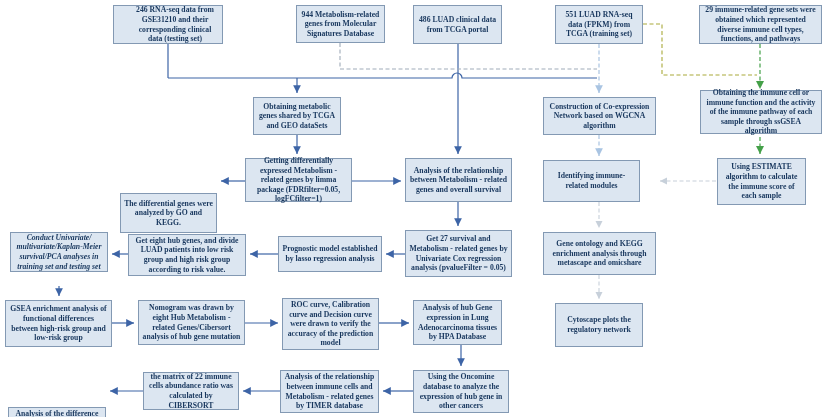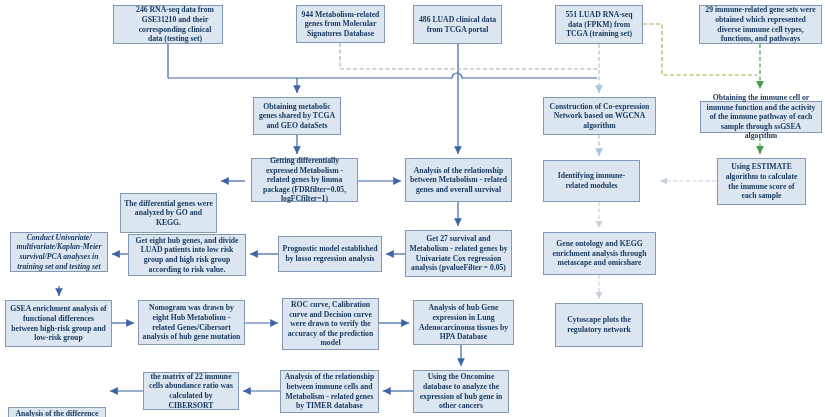--- a/index.html
+++ b/index.html
@@ -97,38 +97,38 @@
   </svg>
 
   <div class="node" style="left:113px; top:5px; width:110px; height:39px;padding-left:17px;">246 RNA-seq data from GSE31210 and their corresponding clinical data (testing set)</div>
   <div class="node" style="left:296px; top:5px; width:89px; height:38px;">944 Metabolism-related genes from Molecular Signatures Database</div>
   <div class="node" style="left:413px; top:5px; width:89px; height:39px;">486 LUAD clinical data from TCGA portal</div>
   <div class="node" style="left:555px; top:5px; width:88px; height:39px;">551 LUAD RNA-seq data (FPKM) from TCGA (training set)</div>
   <div class="node" style="left:699px; top:5px; width:123px; height:39px;">29 immune-related gene sets were obtained which represented diverse immune cell types, functions, and pathways</div>
 
   <div class="node" style="left:253px; top:97px; width:88px; height:38px;">Obtaining metabolic genes shared by TCGA and GEO dataSets</div>
   <div class="node" style="left:543px; top:97px; width:113px; height:38px;">Construction of Co-expression Network based on WGCNA algorithm</div>
-  <div class="node" style="left:700px; top:101px; width:122px; height:32px;">Obtaining the immune cell or immune function and the activity of the immune pathway of each sample through ssGSEA algorithm</div>
+  <div class="node" style="left:700px; top:90px; width:122px; height:44px;">Obtaining the immune cell or immune function and the activity of the immune pathway of each sample through ssGSEA algorithm</div>
 
   <div class="node" style="left:120px; top:162px; width:97px; height:40px;margin-top:31px;">The differential genes were analyzed by GO and KEGG.</div>
-  <div class="node" style="left:245px; top:158px; width:107px; height:44px;margin-left:6px;">Getting differentially expressed Metabolism - related genes by limma package (FDRfilter=0.05, logFCfilter=1)</div>
+  <div class="node" style="left:245px; top:158px; width:107px; height:44px;">Getting differentially expressed Metabolism - related genes by limma package (FDRfilter=0.05, logFCfilter=1)</div>
   <div class="node" style="left:405px; top:158px; width:107px; height:44px;">Analysis of the relationship between Metabolism - related genes and overall survival</div>
   <div class="node" style="left:543px; top:160px; width:97px; height:42px;">Identifying immune-related modules</div>
   <div class="node" style="left:717px; top:158px; width:89px; height:47px;">Using ESTIMATE algorithm to calculate the immune score of each sample</div>
 
   <div class="node" style="left:10px; top:232px; width:98px; height:40px;font-style:italic;">Conduct Univariate/ multivariate/Kaplan-Meier survival/PCA analyses in training set and testing set</div>
   <div class="node" style="left:128px; top:234px; width:118px; height:42px;">Get eight hub genes, and divide LUAD patients into low risk group and high risk group according to risk value.</div>
   <div class="node" style="left:278px; top:236px; width:104px; height:36px;">Prognostic model established by lasso regression analysis</div>
   <div class="node" style="left:405px; top:230px; width:107px; height:47px;">Get 27 survival and Metabolism - related genes by Univariate Cox regression analysis (pvalueFilter = 0.05)</div>
   <div class="node" style="left:543px; top:232px; width:113px; height:43px;">Gene ontology and KEGG enrichment analysis through metascape and omicshare</div>
 
   <div class="node" style="left:5px; top:300px; width:107px; height:47px;">GSEA enrichment analysis of functional differences between high-risk group and low-risk group</div>
   <div class="node" style="left:138px; top:300px; width:107px; height:45px;">Nomogram was drawn by eight Hub Metabolism - related Genes/Cibersort analysis of hub gene mutation</div>
   <div class="node" style="left:282px; top:298px; width:97px; height:52px;">ROC curve, Calibration curve and Decision curve were drawn to verify the accuracy of the prediction model</div>
-  <div class="node" style="left:413px; top:300px; width:101px; height:45px;">Analysis of hub Gene expression in Lung Adenocarcinoma tissues by HPA Database</div>
+  <div class="node" style="left:413px; top:300px; width:89px; height:45px;">Analysis of hub Gene expression in Lung Adenocarcinoma tissues by HPA Database</div>
   <div class="node" style="left:555px; top:303px; width:88px; height:44px;">Cytoscape plots the regulatory network</div>
 
   <div class="node" style="left:8px; top:370px; width:98px; height:43px;margin-top:37px;">Analysis of the difference of immune cell infiltration between high and low risk groups</div>
   <div class="node" style="left:143px; top:372px; width:96px; height:38px;">the matrix of 22 immune cells abundance ratio was calculated by CIBERSORT</div>
   <div class="node" style="left:280px; top:370px; width:99px; height:43px;">Analysis of the relationship between immune cells and Metabolism - related genes by TIMER database</div>
   <div class="node" style="left:413px; top:370px; width:96px; height:43px;">Using the Oncomine database to analyze the expression of hub gene in other cancers</div>
 
 </div>
 
 </body></html>

